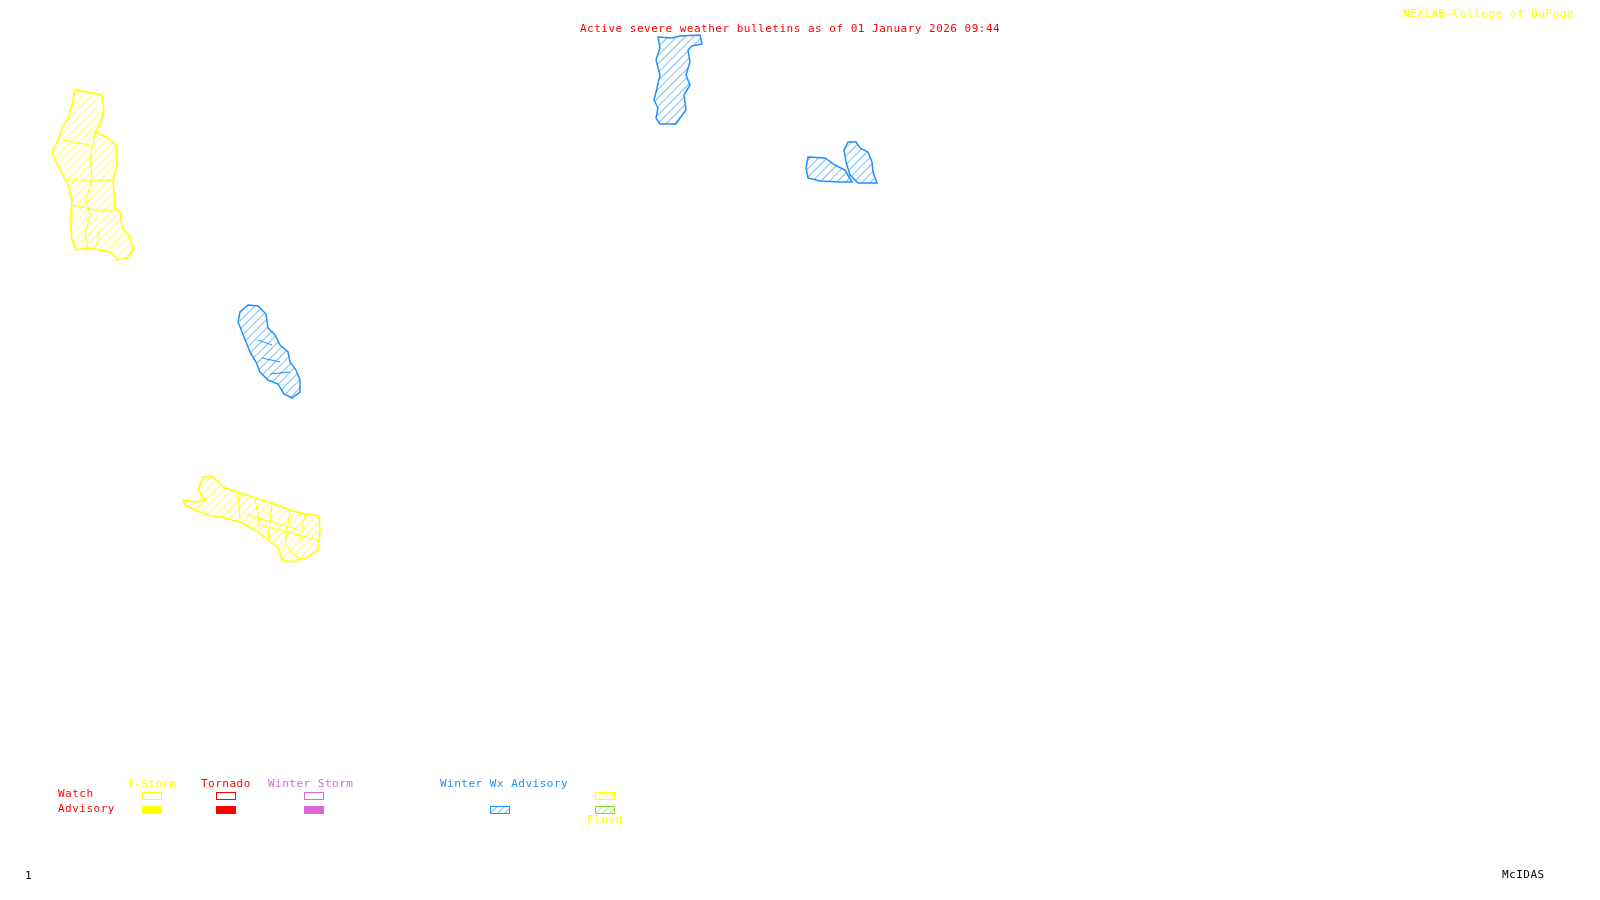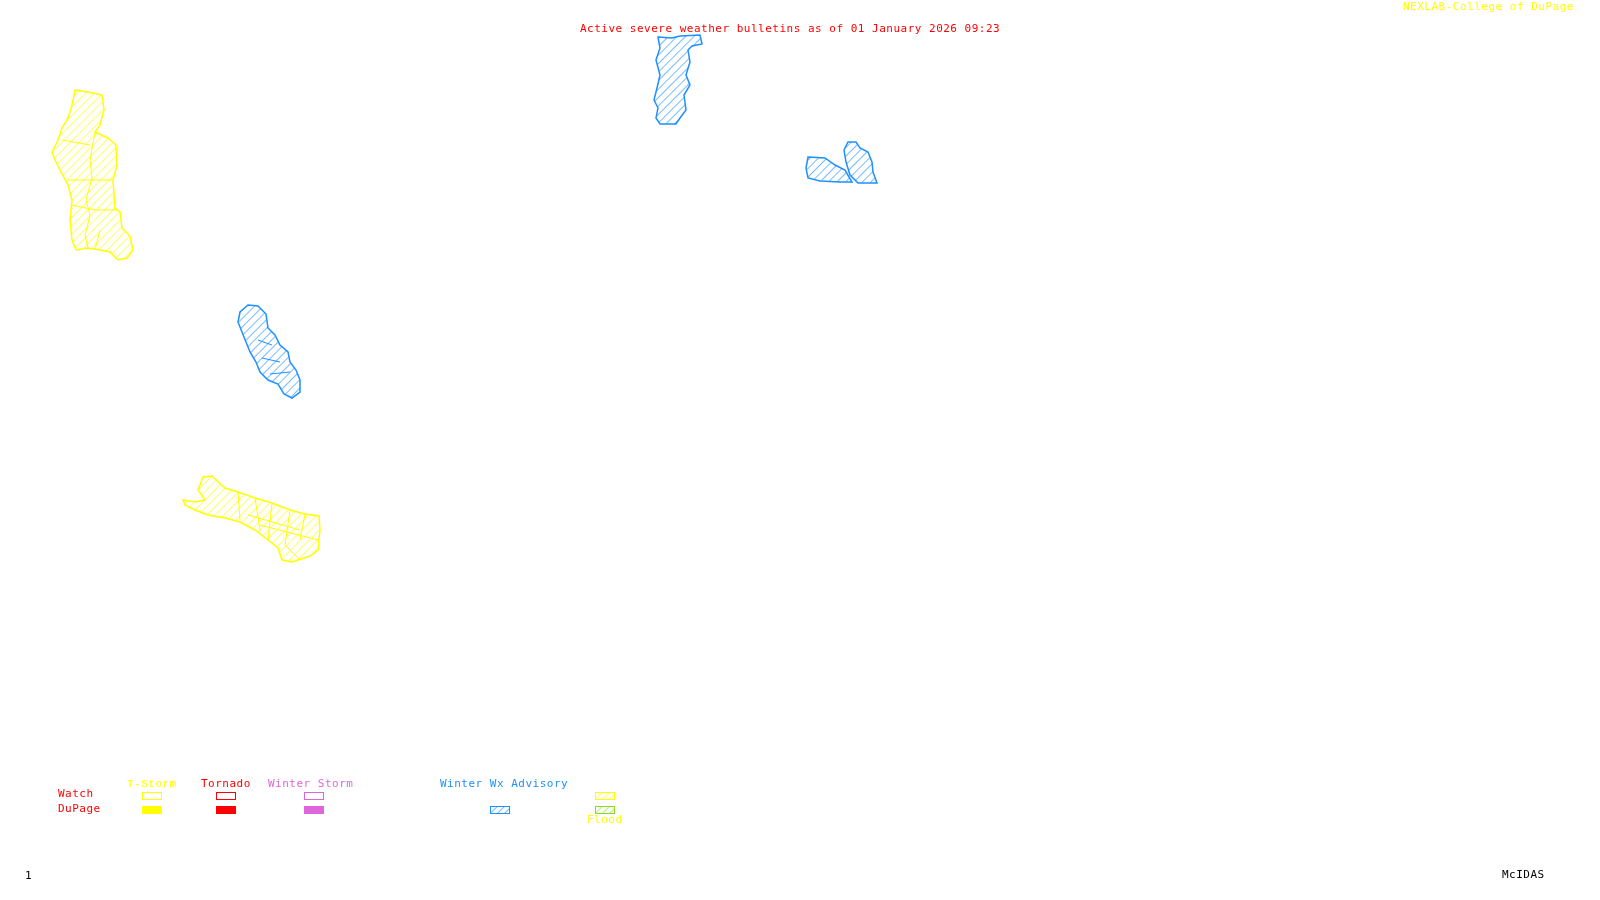--- a/index.html
+++ b/index.html
@@ -49,27 +49,27 @@
     <path d="M248,305 L258,306 L266,314 L268,328 L275,335 L280,345 L288,352 L290,362 L296,370 L300,380 L300,392 L292,398 L284,394 L278,384 L268,380 L260,372 L256,362 L250,352 L246,342 L242,332 L238,322 L240,312 Z" fill="url(#hatchB)" stroke="#1e90ff" stroke-width="1.5"></path>
     <path d="M258,340 L272,345 M262,358 L280,362 M270,374 L290,372" fill="none" stroke="#1e90ff" stroke-width="1"></path>
   </g>
 
   <g>
     <path d="M203,477 L212,476 L225,488 L238,492 L255,498 L272,503 L290,510 L305,514 L319,516 L320,530 L318,550 L310,556 L298,560 L292,562 L282,560 L278,548 L268,540 L255,530 L240,522 L225,518 L208,515 L195,510 L185,505 L183,500 L195,502 L205,500 L198,490 Z" fill="url(#hatchY)" stroke="#ffff00" stroke-width="1.5"></path>
     <path d="M238,492 L240,520 M255,498 L260,530 M272,503 L268,540 M290,510 L285,545 L300,560 M305,514 L300,540 M248,515 L300,530 M260,525 L318,540" fill="none" stroke="#ffff00" stroke-width="1"></path>
   </g>
 </svg>
 
-<div class="txt" style="left:580px; top:23px; color:#ff0000;">Active severe weather bulletins as of 01 January 2026 09:23</div>
+<div class="txt" style="left:580px; top:23px; color:#ff0000;">Active severe weather bulletins as of 01 January 2026 09:44</div>
 
-<div class="txt" style="left:1387px; top:1px; color:#ffff00;padding-left:16px;">NEXLAB-College of DuPage</div>
+<div class="txt" style="left:1387px; top:8px; color:#ffff00;padding-left:16px;">NEXLAB-College of DuPage</div>
 
 <div>
   <div class="txt" style="left:58px; top:788px; color:#ff0000;">Watch</div>
-  <div class="txt" style="left:58px; top:803px; color:#ff0000;">DuPage</div>
+  <div class="txt" style="left:58px; top:803px; color:#ff0000;">Advisory</div>
 
   <div class="txt" style="left:127px; top:778px; color:#ffff00;font-family:Liberation Mono, monospace;">T-Storm</div>
   <div class="box" style="left:142px; top:792px; border:1px solid #ffff00;"></div>
   <div class="box" style="left:142px; top:806px; background:#ffff00;"></div>
 
   <div class="txt" style="left:201px; top:778px; color:#ff0000;">Tornado</div>
   <div class="box" style="left:216px; top:792px; border:1px solid #ff0000;"></div>
   <div class="box" style="left:216px; top:806px; background:#ff0000;"></div>
 
   <div class="txt" style="left:268px; top:778px; color:#dd66dd;">Winter Storm</div>

